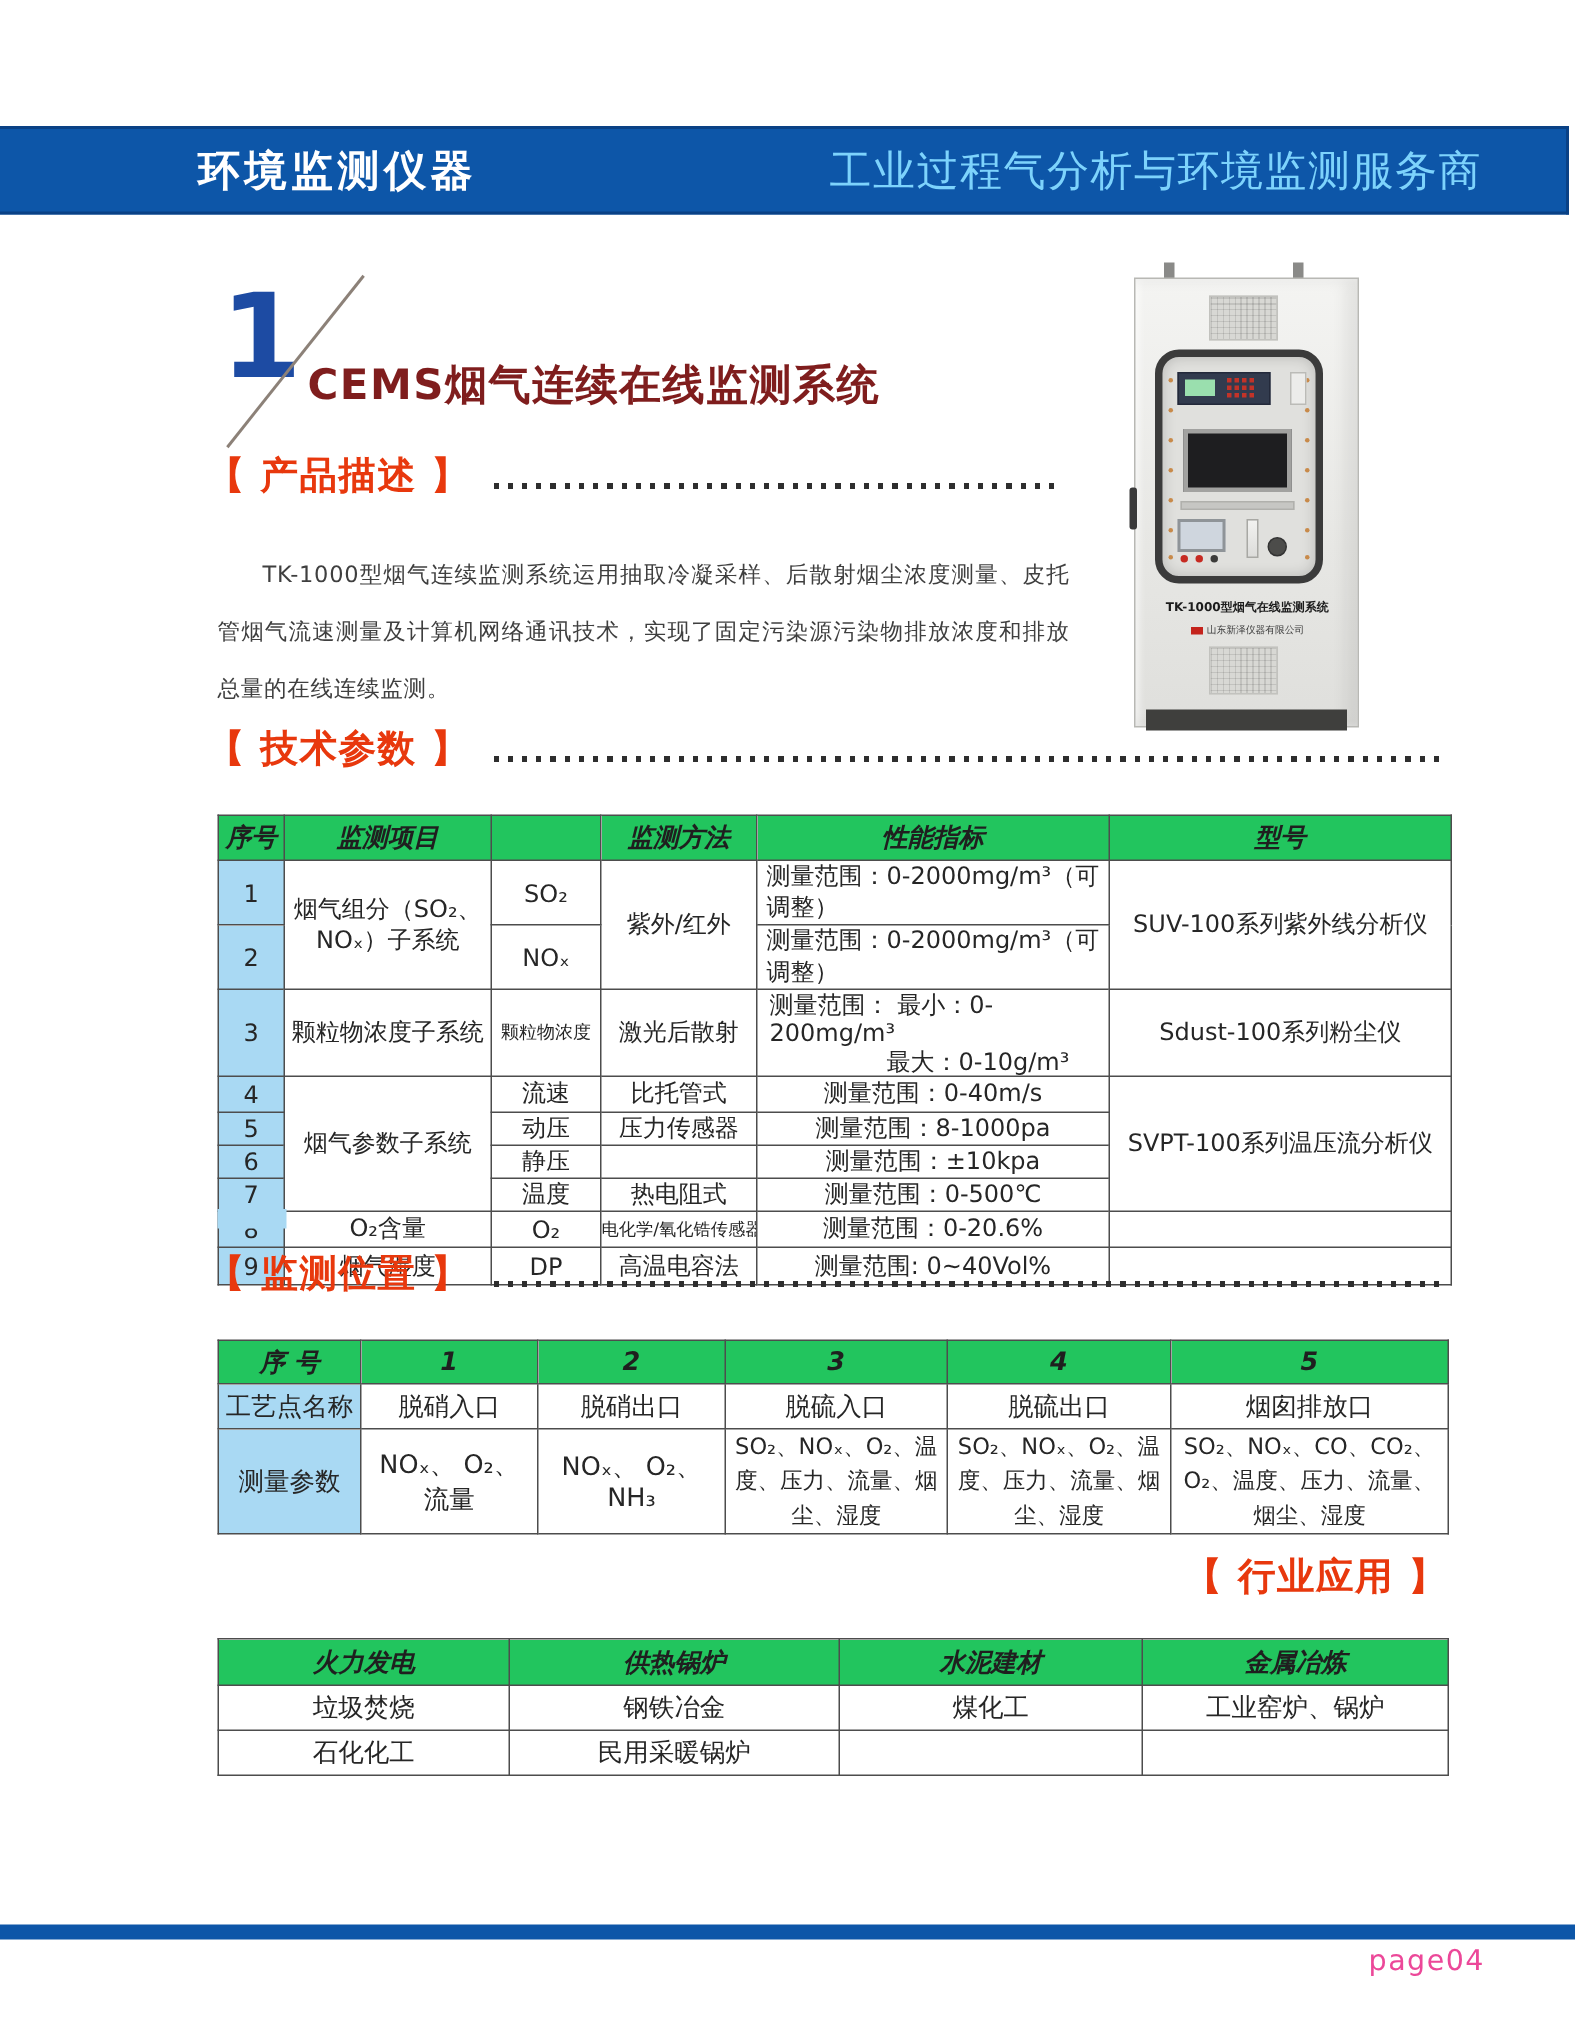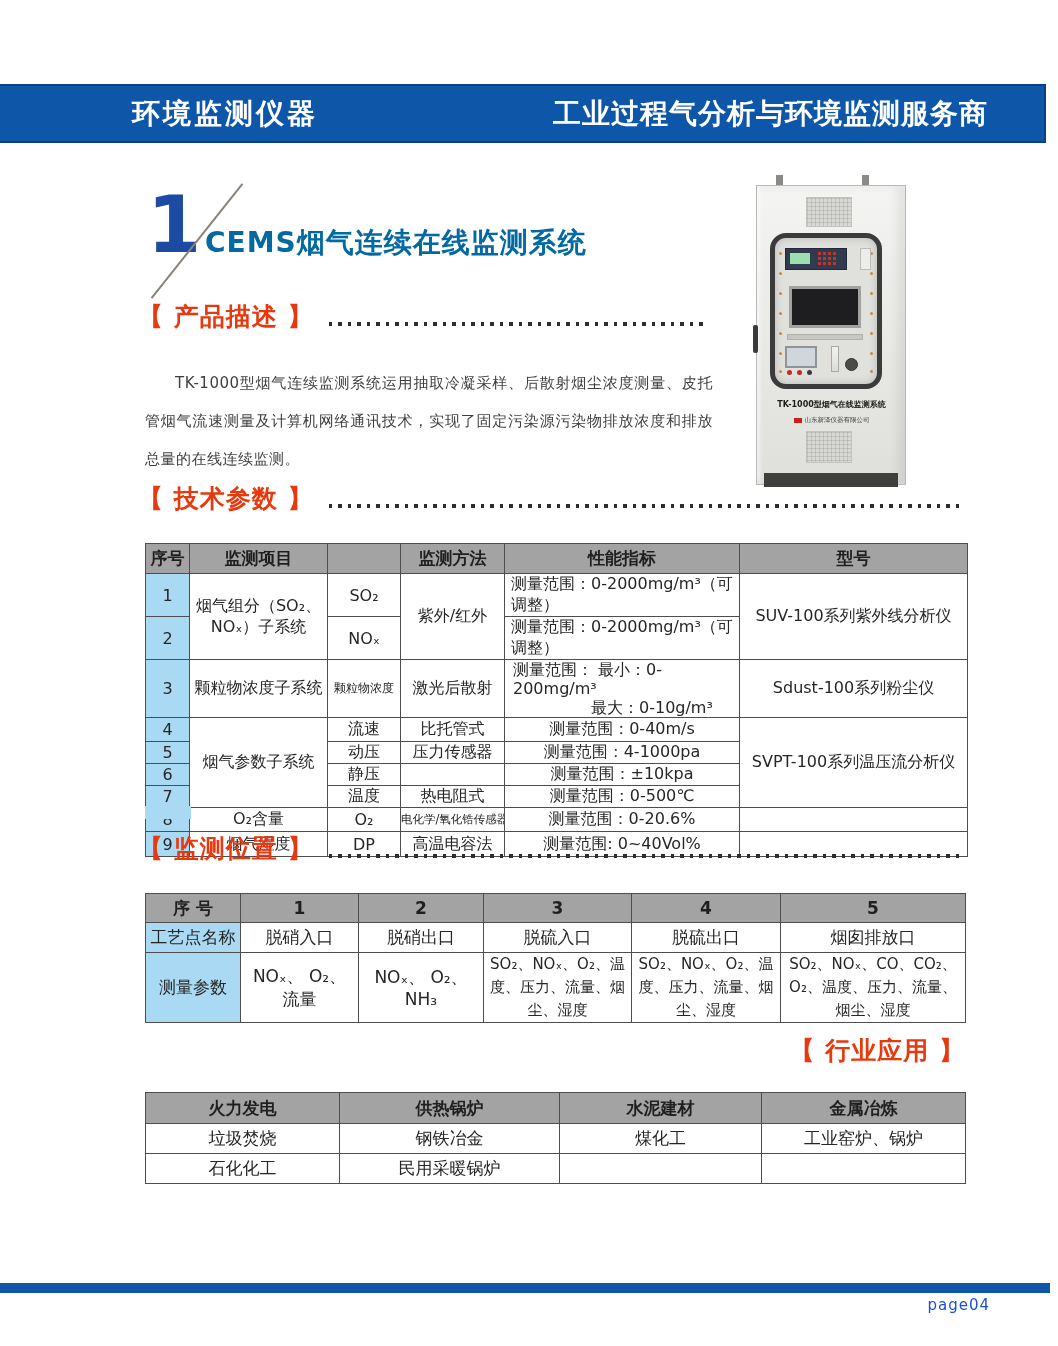--- a/index.html
+++ b/index.html
@@ -7,25 +7,25 @@
     width:1058px;height:1346px;position:relative;background:#ffffff;overflow:hidden;
     font-family:"DejaVu Sans","Liberation Sans",sans-serif;color:#262626;
   }
   
   .header-bar{
     position:absolute;left:0;top:84px;width:1044px;height:55px;
     background:#0d56a8;border:2px solid #0a4185;border-left:none;
     display:flex;align-items:center;
   }
   .header-left{position:absolute;left:132px;font-size:28px;font-weight:bold;color:#ffffff;letter-spacing:3px;white-space:nowrap;}
-  .header-right{position:absolute;right:56px;font-size:28px;font-weight:bold;color:#ffffff;letter-spacing:1px;white-space:nowrap;}
+  .header-right{position:absolute;right:56px;font-size:28px;font-weight:normal;color:#7dd3fc;letter-spacing:1px;white-space:nowrap;}
   
   .sec-number{position:absolute;left:147px;top:186px;font-size:78px;line-height:78px;font-weight:bold;color:#1d4ba3;}
   .sec-slash{position:absolute;left:124px;top:240px;width:146px;height:0;border-top:2px solid #8c8178;transform:rotate(-51.5deg);}
-  .sec-title{position:absolute;left:205px;top:224px;font-size:28px;font-weight:bold;color:#0369a1;letter-spacing:1px;white-space:nowrap;}
+  .sec-title{position:absolute;left:205px;top:238px;font-size:28px;font-weight:bold;color:#7f1d1d;letter-spacing:1px;white-space:nowrap;}
   
   .heading-row{position:absolute;display:flex;align-items:flex-end;}
   .heading-text{font-size:25px;font-weight:bold;color:#e8380d;letter-spacing:1px;white-space:nowrap;}
   .dots{flex:1;height:4px;margin:0 0 7px 16px;
     background:repeating-linear-gradient(to right,#2e2e2e 0,#2e2e2e 3.5px,transparent 3.5px,transparent 9.5px);}
   .hr-product{left:138px;top:300px;width:570px;}
   .hr-tech{left:138px;top:482px;width:827px;}
   .hr-pos{left:138px;top:832px;width:827px;}
   .hr-ind{left:138px;top:1034px;width:827px;flex-direction:column;}
   
@@ -63,21 +63,21 @@
     box-shadow:0 20px #c88a4a,0 40px #c88a4a,0 60px #c88a4a,0 80px #c88a4a,0 100px #c88a4a,0 118px #c88a4a;}
   .screws.r{left:auto;right:4px;}
   .cab-label{position:absolute;left:0;right:0;top:224px;text-align:center;font-size:8px;font-weight:bold;color:#1c1c1c;white-space:nowrap;}
   .cab-company{position:absolute;left:0;right:0;top:241px;text-align:center;font-size:6.5px;color:#3a3a3a;white-space:nowrap;}
   .logo-mark{display:inline-block;width:8px;height:5px;background:#c4231c;margin-right:3px;vertical-align:middle;}
   .cab-base{position:absolute;left:14px;top:298px;width:134px;height:14px;background:#3f3f3d;}
   
   table{border-collapse:collapse;table-layout:fixed;position:absolute;}
   th,td{border:1px solid #4d4d4d;font-weight:normal;text-align:center;vertical-align:middle;
     padding:0 2px;overflow:hidden;}
-  th{background:#a3a3a3;font-weight:bold;color:#1f1f1f;}
+  th{background:#22c55e;font-weight:bold;color:#1f1f1f;font-style:italic;}
   .blue{background:#a9d9f3;}
   
   .tech-table{left:145px;top:543px;width:822px;font-size:16px;}
   .tech-table th{font-size:17px;height:29px;}
   .perf-left{text-align:left;padding-left:6px;}
   .perf3 div{text-align:left;padding-left:6px;line-height:19px;}
   .perf3 div.l2{padding-left:84px;}
   .sub-small{font-size:12px;white-space:nowrap;}
   .method-small{font-size:11.5px;white-space:nowrap;padding:0;}
   .tail{position:absolute;left:145px;top:806px;width:46px;height:13px;background:#a9d9f3;}
@@ -86,21 +86,21 @@
   .pos-table th{height:28px;}
   .pos-table .name-row td{height:29px;}
   .pos-table .param-row td{height:59px;}
   .pos-table .sm{font-size:15px;line-height:23px;padding:0 3px;}
   
   .ind-table{left:145px;top:1092px;width:820px;font-size:17px;}
   .ind-table th{height:30px;}
   .ind-table td{height:29px;}
   
   .footer-bar{position:absolute;left:0;top:1283px;width:1050px;height:10px;background:#0d56a8;}
-  .page-num{position:absolute;right:68px;top:1296px;font-size:15px;color:#1d4ed8;letter-spacing:1px;margin-left:39px;}
+  .page-num{position:absolute;right:68px;top:1296px;font-size:19px;color:#ec4899;letter-spacing:1px;margin-left:39px;}
 </style>
 </head>
 <body>
 
 <div class="header-bar">
   <span class="header-left">环境监测仪器</span>
   <span class="header-right">工业过程气分析与环境监测服务商</span>
 </div>
 
 <div class="sec-number">1</div>
@@ -195,21 +195,21 @@
     <td rowspan="4">烟气参数子系统</td>
     <td>流速</td>
     <td>比托管式</td>
     <td>测量范围：0-40m/s</td>
     <td rowspan="4">SVPT-100系列温压流分析仪</td>
   </tr>
   <tr style="height:21px">
     <td class="blue">5</td>
     <td>动压</td>
     <td>压力传感器</td>
-    <td>测量范围：4-1000pa</td>
+    <td>测量范围：8-1000pa</td>
   </tr>
   <tr style="height:22px">
     <td class="blue">6</td>
     <td>静压</td>
     <td></td>
     <td>测量范围：±10kpa</td>
   </tr>
   <tr style="height:22px">
     <td class="blue">7</td>
     <td>温度</td>

